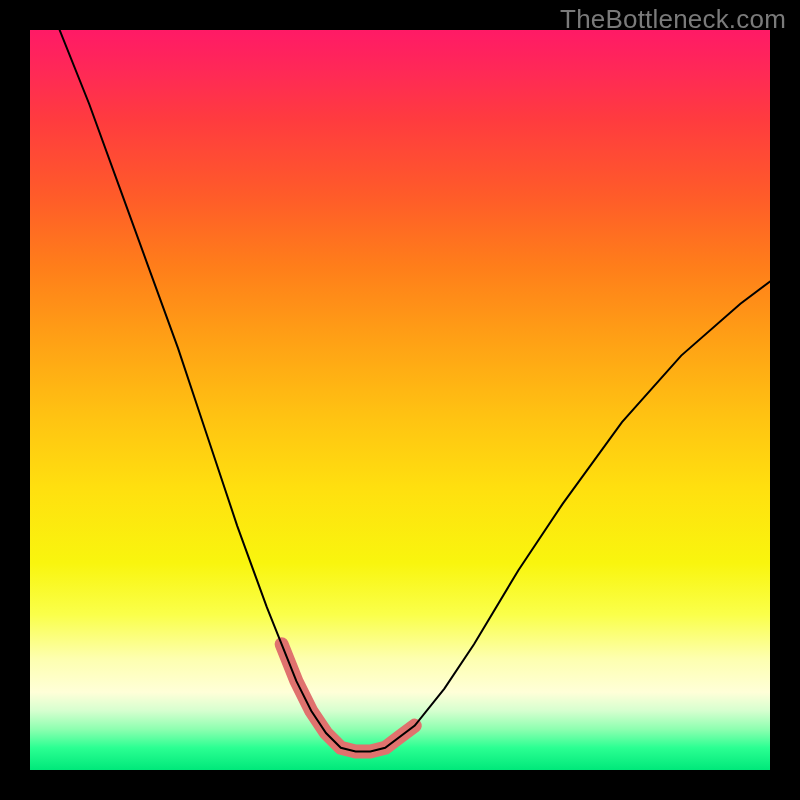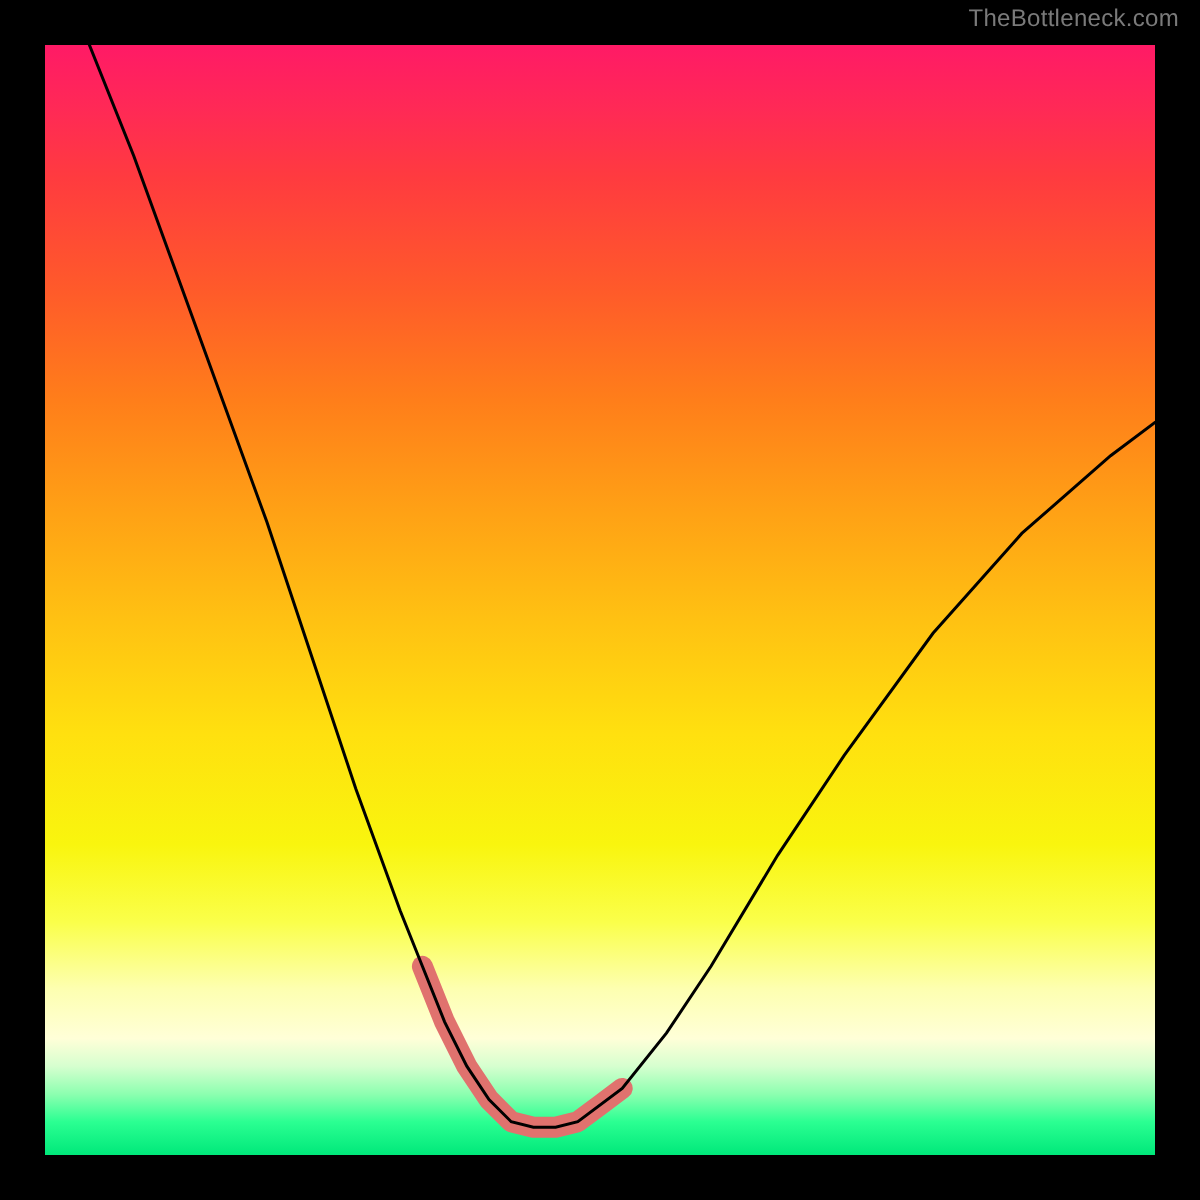--- a/index.html
+++ b/index.html
@@ -67,21 +67,21 @@
     stroke: #e0726e;
     stroke-width: 14;
     stroke-linecap: round;
     stroke-linejoin: round;
   }
   .watermark {
     position: absolute;
     top: 4px;
     right: 14px;
     color: #7a7a7a;
-    font-size: 16px;
+    font-size: 26px;
     font-weight: 400;
     letter-spacing: 0.2px;
   }
 </style>
 </head>
 <body>
 
 <div class="frame">
 
   <div class="plot-area">

